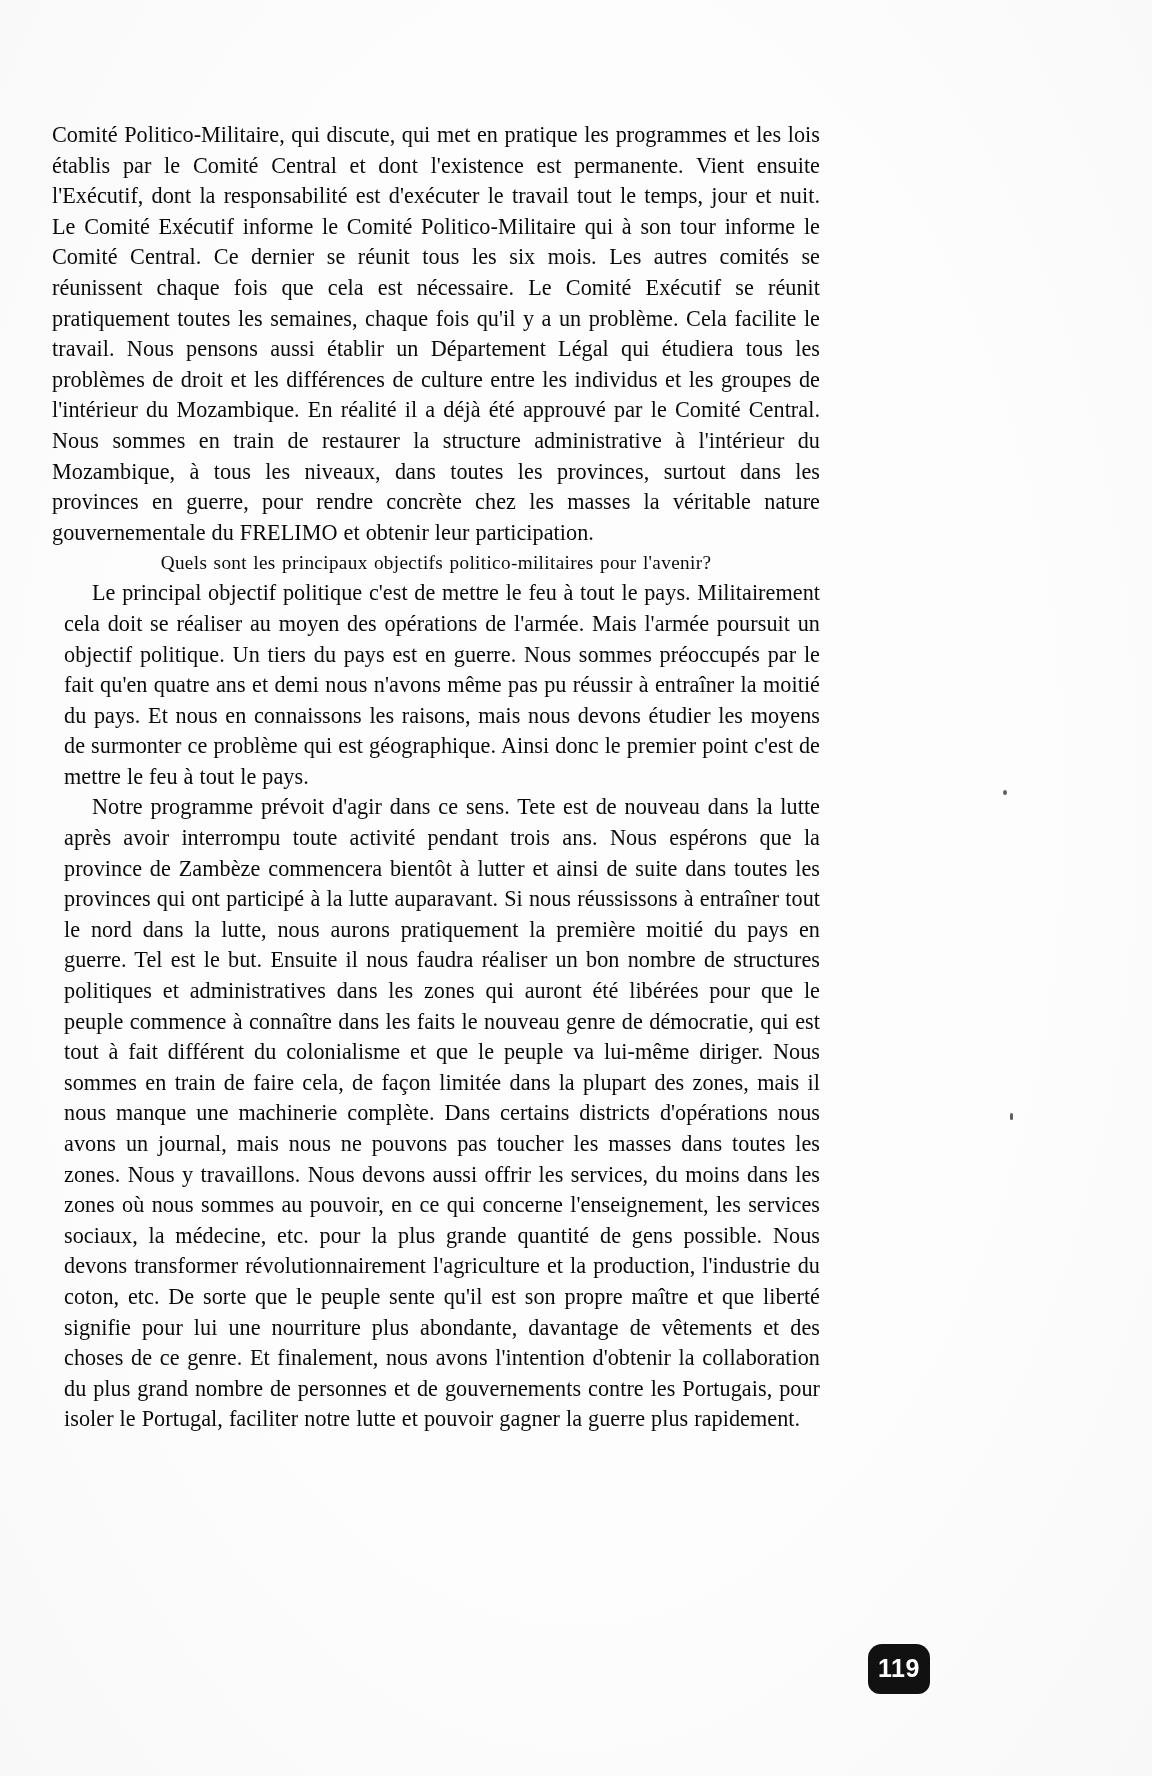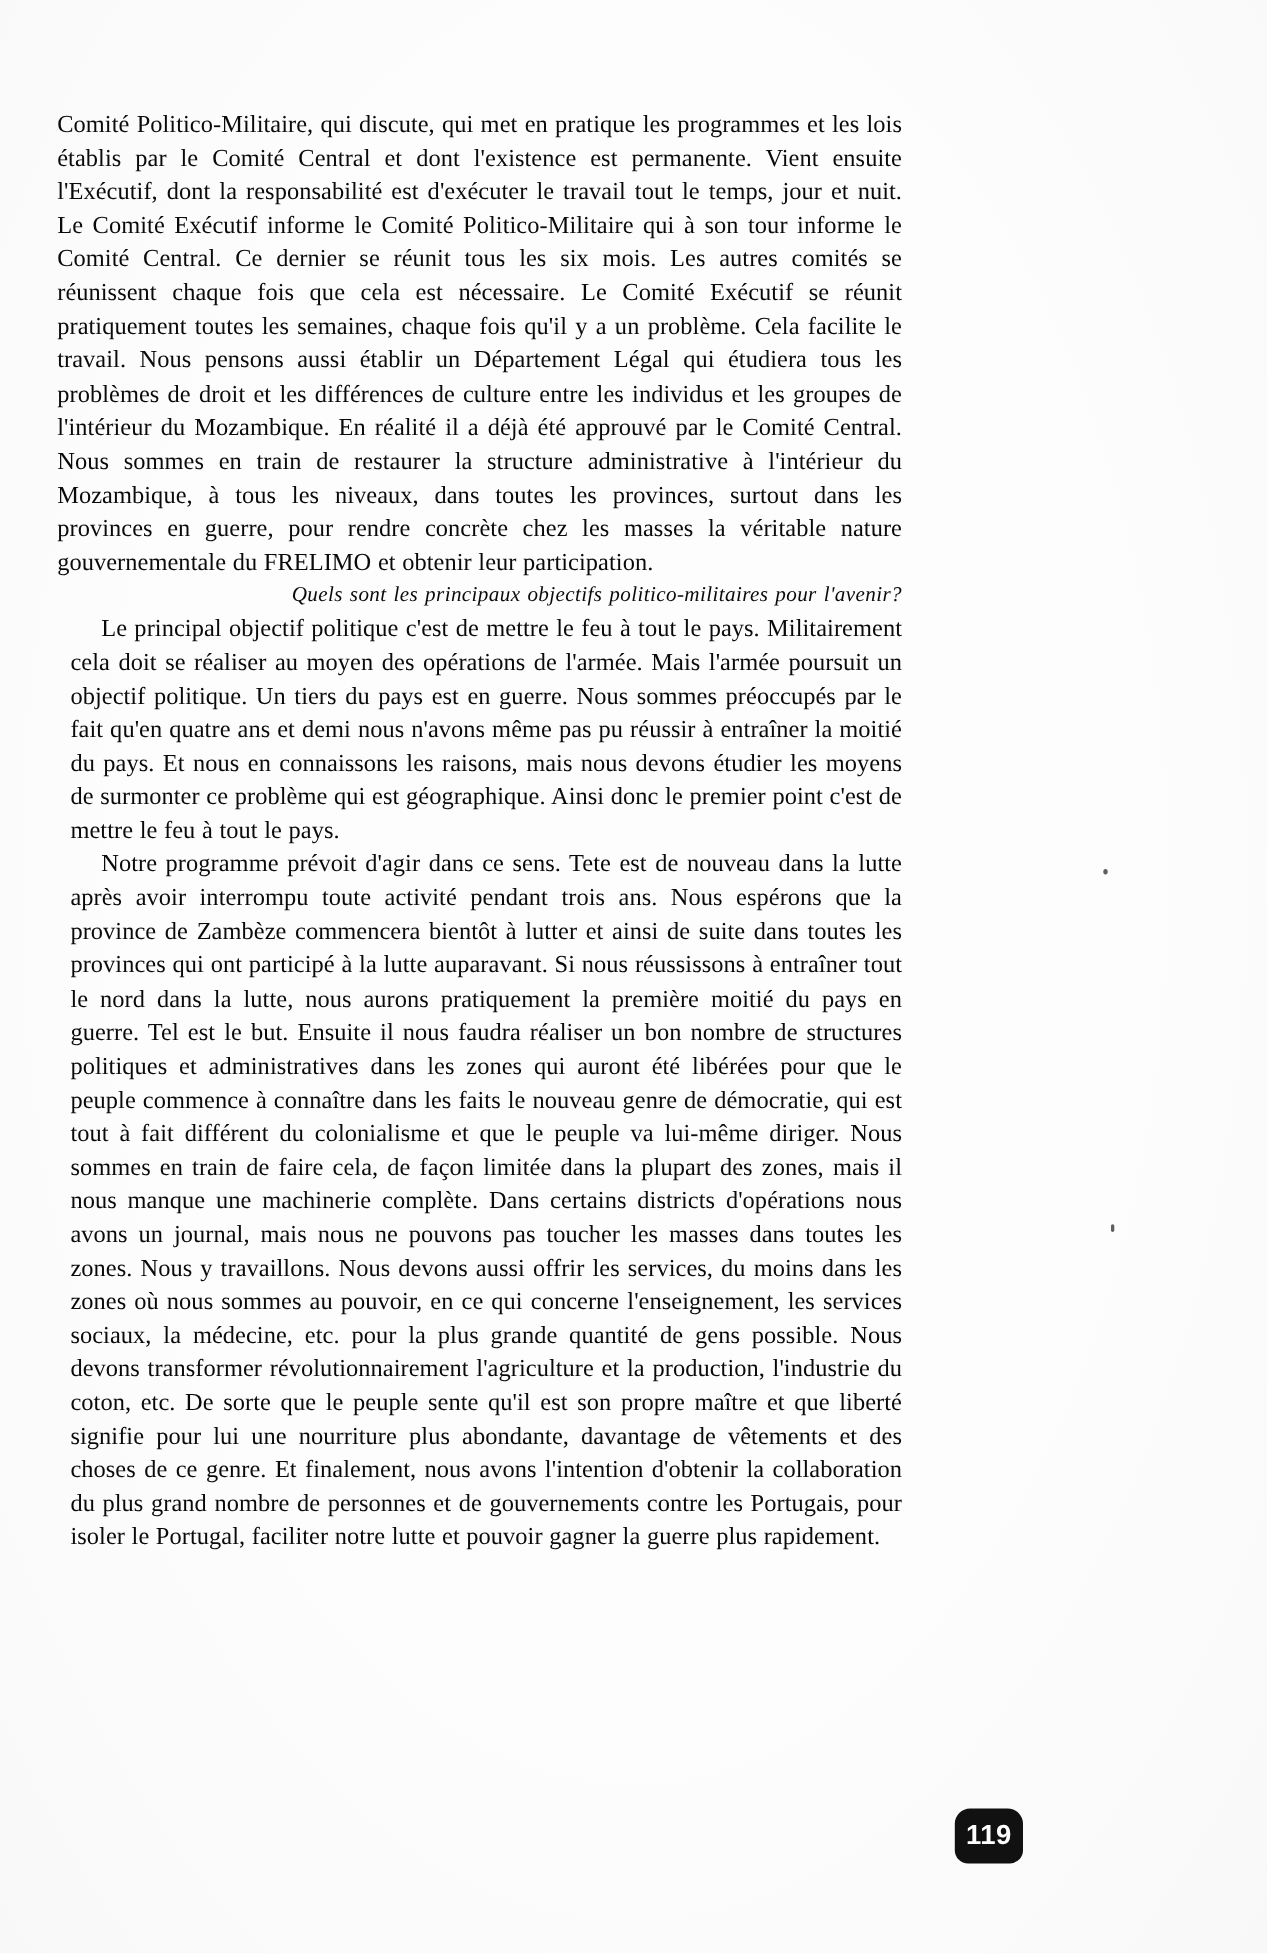--- a/index.html
+++ b/index.html
@@ -28,21 +28,21 @@
     position: absolute;
     inset: 0;
     background:
       radial-gradient(ellipse at 50% 45%, rgba(255,255,255,0) 55%, rgba(0,0,0,0.020) 100%);
     pointer-events: none;
   }
 
   #text-column {
     position: absolute;
     left: 52px;
-    top: 98px;
+    top: 120px;
     width: 768px;
   }
 
   p.para {
     margin: 0;
     text-align: justify;
     text-justify: inter-word;
     font-size: 22.2px;
     line-height: 30.6px;
     letter-spacing: 0.05px;
@@ -50,22 +50,21 @@
     -webkit-font-smoothing: none;
   }
 
   p.para.indent {
     text-indent: 28px;
     margin-left: 12px;
   }
 
   p.question {
     margin: 0;
-    text-align: right;
-    font-style: italic;
+    text-align: center;
     font-size: 19.2px;
     line-height: 30.0px;
     letter-spacing: 0.35px;
     word-spacing: 1.2px;
   }
 
   .page-number-badge {
     position: absolute;
     left: 868px;
     top: 1644px;

